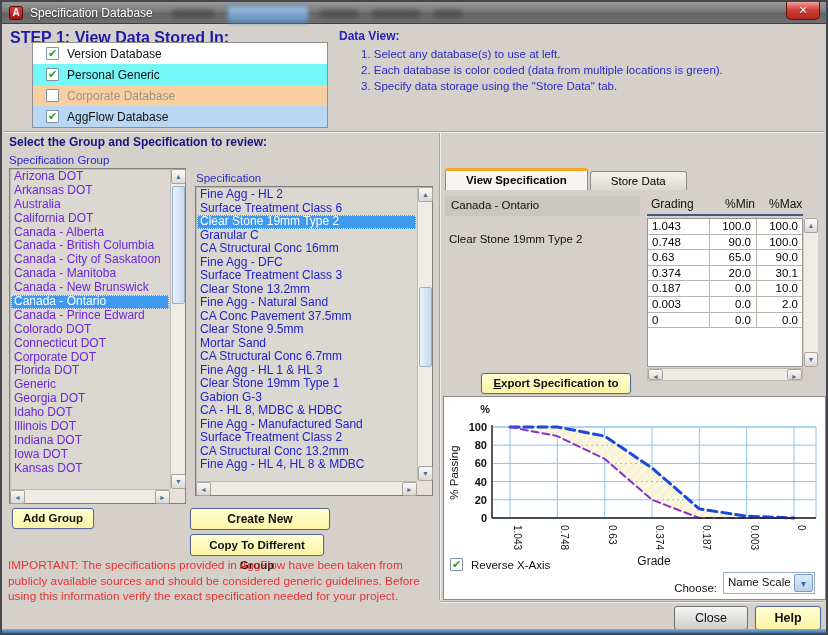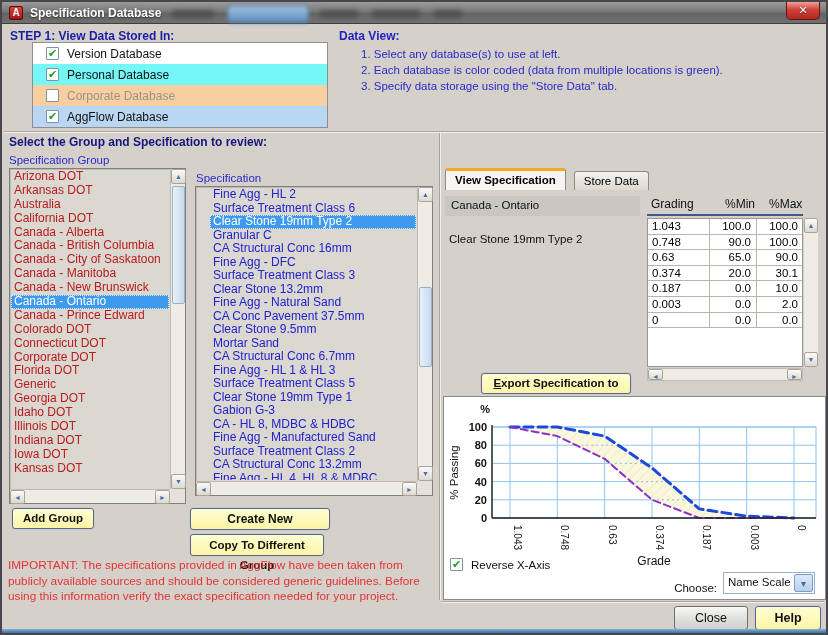--- a/index.html
+++ b/index.html
@@ -18,36 +18,35 @@
     border-bottom:1px solid #3e3e3e;
   }
   .app-icon {
     position:absolute; left:7px; top:4px; width:14px; height:14px;
     background:linear-gradient(#e04038,#a01818); border:1px solid #5a0d0d; border-radius:2px;
     color:#fff; font-size:10px; font-weight:bold; text-align:center; line-height:12px;
   }
   .win-title {
     position:absolute; left:28px; top:4px; color:#fff; font-size:12px;
     text-shadow:0 1px 2px rgba(0,0,0,.6);
-    font-weight:bold;
   }
   .bg-tabs { position:absolute; left:170px; top:3px; height:18px; width:330px; filter:blur(2px); opacity:.85; }
   .bg-tab-blob { position:absolute; top:5px; height:8px; background:#4f4f4f; border-radius:2px; }
   .bg-tab-active { position:absolute; left:55px; top:0; width:82px; height:18px;
     background:linear-gradient(#a8cdf0,#5f97d0); border:1px solid #3f6f9f; border-radius:4px; }
   .close-btn {
     position:absolute; right:6px; top:0; width:34px; height:18px;
     background:linear-gradient(#f0a098,#d04038 45%,#b02820);
     border:1px solid #6a1410; border-top:none; border-radius:0 0 5px 5px;
     color:#fff; text-align:center; font-size:11px; line-height:17px; font-weight:bold;
     text-shadow:0 1px 1px rgba(0,0,0,.5);
   }
 
   
-  .step1-label { position:absolute; left:8px; top:27px; font-size:12px; font-weight:bold; color:#1c1ca8; }
+  .step1-label { position:absolute; left:8px; top:27px; font-size:16px; font-weight:bold; color:#1c1ca8; }
   .db-list {
     position:absolute; left:30px; top:40px; width:296px; height:86px;
     border:1px solid #8f8f8f; background:#fff;
   }
   .db-row { height:21px; display:flex; align-items:center; padding-left:13px; font-size:12px; color:#111; }
   .db-row.disabled { color:#9a948c; }
   .cb {
     width:13px; height:13px; background:#fff; border:1px solid #7e93a8; border-radius:1px;
     font-size:11px; line-height:11px; text-align:center; color:#1fa01f; font-weight:bold;
     flex:0 0 13px; margin-right:8px;
@@ -61,23 +60,23 @@
   .divider-v { position:absolute; left:437px; top:131px; width:2px; height:467px;
     border-left:1px solid #a8a49e; border-right:1px solid #f2f0ec; }
 
   .heading { position:absolute; left:7px; top:133px; font-size:12px; font-weight:bold; color:#15157f; }
   .col-label { position:absolute; font-size:11.5px; color:#2a2ac8; }
 
   
   .listbox { position:absolute; border:1px solid #808080; background:#dbd7d1;
     box-shadow:inset 1px 1px 0 #bdb9b3; }
   .list-items { position:absolute; left:1px; top:1px; right:16px; bottom:15px; overflow:hidden; }
-  .li-row { white-space:nowrap; overflow:hidden; padding-left:3px; color:#b91c1c; }
+  .li-row { white-space:nowrap; overflow:hidden; padding-left:3px; color:#6d28d9; }
   .group-box .li-row { height:13.9px; line-height:13.9px; font-size:12px; }
-  .spec-box  .li-row { height:13.5px; line-height:13.5px; font-size:12px; color:#2222ce;margin-left:13px; }
+  .spec-box  .li-row { height:13.5px; line-height:13.5px; font-size:12px; color:#2222ce; }
   .li-row.selected { background:#3d9aee; color:#fff !important; outline:1px dotted #dce8f8; outline-offset:-1px; }
 
   .vscroll { position:absolute; top:0; right:0; width:15px; bottom:14px; background:#efece6; border-left:1px solid #c0bcb4; }
   .hscroll { position:absolute; left:0; right:15px; bottom:0; height:14px; background:#efece6; border-top:1px solid #c0bcb4; }
   .sb-btn {
     position:absolute; background:linear-gradient(#fbfaf7,#ddd9d1); border:1px solid #a9a49b; border-radius:2px;
     color:#4a6fa5; text-align:center;
   }
   .sb-btn.v { left:0; width:15px; height:15px; font-size:7px; line-height:14px; }
   .sb-btn.h { top:0; height:14px; width:15px; font-size:7px; line-height:13px; }
@@ -100,22 +99,22 @@
   .export-btn { position:absolute; left:479px; top:371px; width:150px; height:21px; line-height:19px; font-size:11.5px; }
   .export-btn::first-letter { text-decoration:underline; }
   .close-action-btn { position:absolute; left:672px; top:604px; width:74px; height:24px; line-height:22px; font-size:12.5px; }
   .help-btn { position:absolute; left:753px; top:604px; width:66px; height:24px; line-height:22px; font-size:12.5px; }
 
   .important-note { position:absolute; left:6px; top:556px; width:430px;
     font-size:11.8px; line-height:15.5px; color:#e33434; }
 
   
   .tab-strip { position:absolute; left:443px; top:166px; height:22px; display:flex; align-items:flex-end; }
-  .tab { font-size:11.5px; padding:0 9px; border:1px solid #8e8a84; border-bottom:none;
-    border-radius:3px 3px 0 0; margin-right:8px; }
+  .tab { font-size:11.5px; padding:0 20px; border:1px solid #8e8a84; border-bottom:none;
+    border-radius:3px 3px 0 0; margin-right:2px; }
   .tab.active { background:#f7f5f1; border-top:3px solid #f5a623; height:22px; line-height:18px; font-weight:bold; }
   .tab.inactive { background:linear-gradient(#f4f2ee,#dcd8d1); height:19px; line-height:18px; }
 
   .region-band { position:absolute; left:443px; top:194px; width:195px; height:20px;
     background:#cac6c0; font-size:11.5px; padding:3px 6px; color:#111; }
   .detail-spec-name { position:absolute; left:447px; top:231px; font-size:11.5px; color:#111; }
 
   .grading-table { position:absolute; left:645px; top:193px; width:171px; height:193px; }
   .gt-header { position:absolute; left:0; top:0; width:156px; height:21px; border-bottom:2px solid #3b5a8c; }
   .gt-header span { position:absolute; top:2px; font-size:12px; color:#111; }
@@ -169,21 +168,21 @@
     <span>STEP 1:</span>
     <span>View Data Stored In:</span>
   </div>
   <div class="db-list" id="db-list">
       <div class="db-row" style="background: rgb(255, 255, 255);">
         <span class="cb">✔</span>
         <span>Version Database</span>
       </div>
       <div class="db-row" style="background: rgb(118, 247, 247);">
         <span class="cb">✔</span>
-        <span>Personal Database</span>
+        <span>Personal Generic</span>
       </div>
       <div class="db-row disabled" style="background: rgb(248, 207, 160);">
         <span class="cb"></span>
         <span>Corporate Database</span>
       </div>
       <div class="db-row" style="background: rgb(185, 215, 243);">
         <span class="cb">✔</span>
         <span>AggFlow Database</span>
       </div>
     </div>
@@ -248,21 +247,20 @@
         <div class="li-row">CA Structural Conc 16mm</div>
         <div class="li-row">Fine Agg - DFC</div>
         <div class="li-row">Surface Treatment Class 3</div>
         <div class="li-row">Clear Stone 13.2mm</div>
         <div class="li-row">Fine Agg - Natural Sand</div>
         <div class="li-row">CA Conc Pavement 37.5mm</div>
         <div class="li-row">Clear Stone 9.5mm</div>
         <div class="li-row">Mortar Sand</div>
         <div class="li-row">CA Structural Conc 6.7mm</div>
         <div class="li-row">Fine Agg - HL 1 &amp; HL 3</div>
-        <div class="li-row">Surface Treatment Class 5</div>
         <div class="li-row">Clear Stone 19mm Type 1</div>
         <div class="li-row">Gabion G-3</div>
         <div class="li-row">CA - HL 8, MDBC &amp; HDBC</div>
         <div class="li-row">Fine Agg - Manufactured Sand</div>
         <div class="li-row">Surface Treatment Class 2</div>
         <div class="li-row">CA Structural Conc 13.2mm</div>
         <div class="li-row">Fine Agg - HL 4, HL 8 &amp; MDBC</div>
       </div>
     <div class="vscroll">
       <div class="sb-btn v" style="top:0">▲</div>

